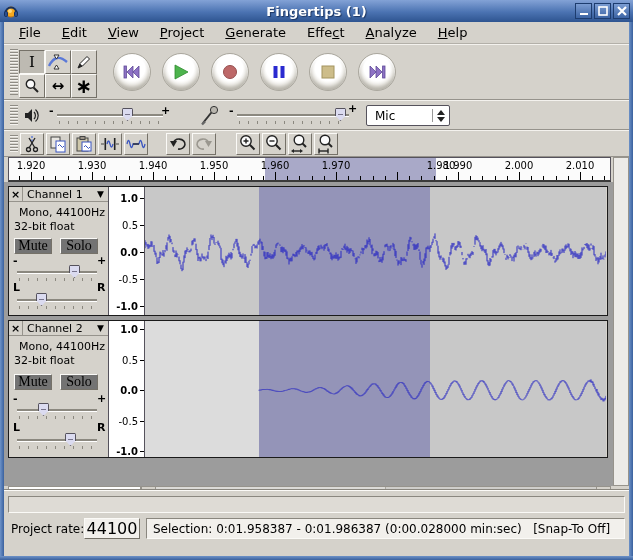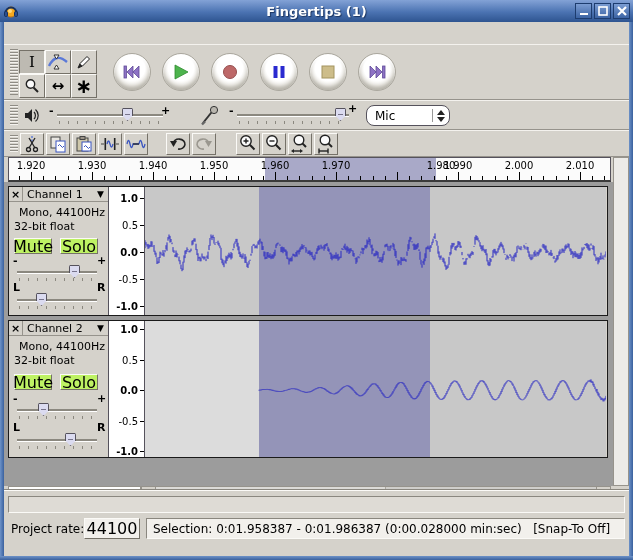--- a/index.html
+++ b/index.html
@@ -59,21 +59,21 @@
   .slider::before { content:""; position:absolute; left:0; right:0; top:6px; height:2px;
     background:#8b887f; box-shadow:0 1px 0 #fff; }
   .slider::after { content:""; position:absolute; left:2px; right:2px; bottom:0; height:3px;
     background:repeating-linear-gradient(90deg,#8b887f 0 1px,transparent 1px 9px); }
   .sthumb { position:absolute; top:0; width:11px; height:13px; background:#dbdbf0;
     border:1px solid #55525c; clip-path:polygon(8% 0,92% 0,100% 12%,100% 55%,50% 100%,0 55%,0 12%);
     z-index:2; }
   .sthumb::after { content:""; position:absolute; left:2px; right:2px; top:5px; height:1px; background:#77748c; }
   .pm { position:absolute; font-size:11px; font-weight:bold; }
   #mic-select { position:absolute; left:362px; top:4px; width:84px; height:21px; background:#fff;
-    border:1px solid #55525c; border-radius:8px; display:flex; align-items:center; font-size:12px; }
+    border:1px solid #55525c; border-radius:2px; display:flex; align-items:center; font-size:12px; }
   #mic-select .val { flex:1; padding-left:8px; }
   #mic-select .sep { width:1px; height:13px; background:#999; }
   #mic-select .spin { width:16px; display:flex; flex-direction:column; align-items:center; gap:2px; }
   .tri-up { width:0; height:0; border-left:4px solid transparent; border-right:4px solid transparent; border-bottom:5px solid #222; }
   .tri-dn { width:0; height:0; border-left:4px solid transparent; border-right:4px solid transparent; border-top:5px solid #222; }
 
   
   .editbtn { position:absolute; top:2px; width:24px; height:22px; border:1px solid;
     border-color:#fbfaf7 #757168 #757168 #fbfaf7; background:#d5d2cb;
     display:flex; align-items:center; justify-content:center; }
@@ -94,22 +94,22 @@
   #track2 { top:138px; height:138px; }
   .thead { width:100px; border-right:1px solid #55525c; position:relative; font-size:11px; }
   .trow { height:15px; border-bottom:1px solid #96938c; display:flex; align-items:center; }
   .tclose { width:14px; height:100%; border-right:1px solid #96938c; display:flex; align-items:center;
     justify-content:center; font-size:11px; font-weight:bold; }
   .tname { flex:1; padding-left:4px; }
   .tdrop { padding-right:4px; font-size:9px; }
   .tinfo1 { position:absolute; left:10px; top:19px; }
   .tinfo2 { position:absolute; left:5px; top:33px; }
   .tbtn { position:absolute; width:38px; height:16px; border:1px solid;
-    border-color:#fbfaf7 #757168 #757168 #fbfaf7; background:#bef264; font-size:16px;
-    display:flex; align-items:center; justify-content:center; }
+    border-color:#fbfaf7 #757168 #757168 #fbfaf7; background:#737373; font-size:14px;
+    display:flex; align-items:center; justify-content:center;font-family:Liberation Serif, serif; }
   .vruler { width:36px; background:#fff; border-right:1px solid #55525c; position:relative; font-size:10px; }
   .vlabel { position:absolute; right:6px; transform:translateY(-50%); }
   .vlabel.bold { font-weight:bold; }
   .vtick { position:absolute; right:0; width:4px; height:1px; background:#000; }
   .wave { flex:1; position:relative; }
   .wave svg { display:block; }
 
   
   #hscroll { position:absolute; left:4px; top:464px; width:603px; height:16px; display:flex; }
   #hscroll .blank { width:133px; height:100%; background:#fff; border:1px solid #96938c; }
@@ -165,20 +165,30 @@
         </svg>
     </div>
   </div>
 
   <div id="border-left"></div>
   <div id="border-right"></div>
   <div id="border-bottom"></div>
 
   <div id="content">
 
+    <div id="menubar">
+        <span class="menu-item"><u>F</u>ile</span>
+        <span class="menu-item"><u>E</u>dit</span>
+        <span class="menu-item"><u>V</u>iew</span>
+        <span class="menu-item"><u>P</u>roject</span>
+        <span class="menu-item"><u>G</u>enerate</span>
+        <span class="menu-item">Effe<u>c</u>t</span>
+        <span class="menu-item"><u>A</u>nalyze</span>
+        <span class="menu-item"><u>H</u>elp</span>
+      </div>
 
     <div id="tbar1" class="tbar">
       <div class="grip"></div>
       <div id="tools">
         <div class="toolbtn active">
           <span class="ibeam">I</span>
         </div>
         <div class="toolbtn">
           <svg width="20" height="18" viewBox="0 0 20 18">
             <path d="M1 13 C6 3 12 3 19 9" fill="none" stroke="#5b79d8" stroke-width="2.4"></path>

